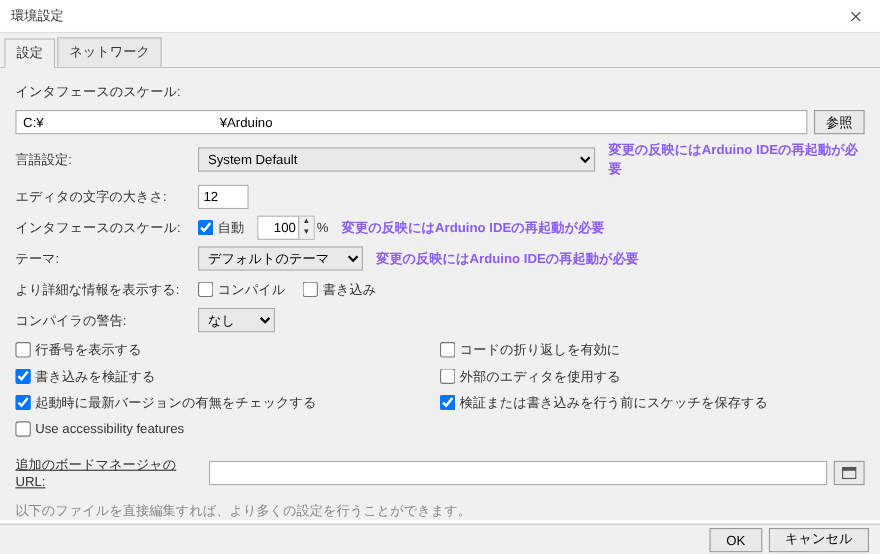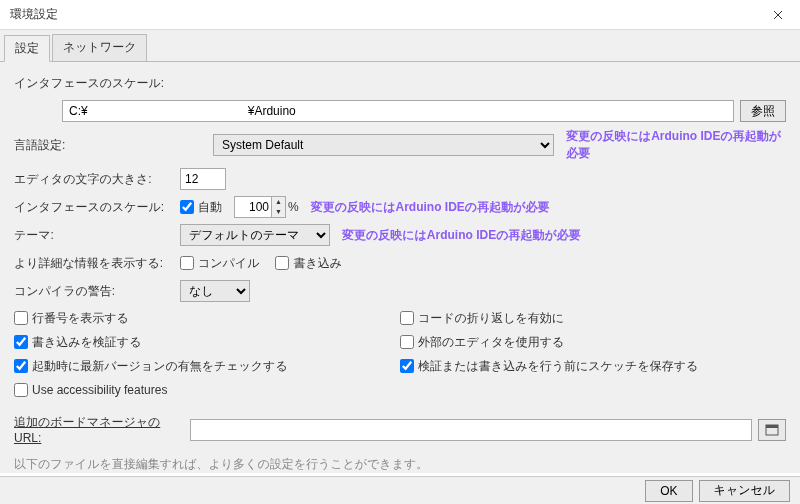--- a/index.html
+++ b/index.html
@@ -7,24 +7,24 @@
 .titlebar { height: 30px; display: flex; align-items: center; justify-content: space-between; padding: 0 0 0 10px; border-bottom: 1px solid #ddd; background: #fff; }
 .titlebar .title { font-size: 12px; }
 .titlebar .close { width: 45px; height: 30px; display: flex; align-items: center; justify-content: center; cursor: pointer; }
 .titlebar .close svg { width: 10px; height: 10px; }
 .tabs { display: flex; padding: 4px 8px 0 4px; background: #f0f0f0; border-bottom: 1px solid #bbb; }
 .tab { padding: 4px 10px; font-size: 12px; border: 1px solid #bbb; background: #e8e8e8; margin-right: 2px; border-bottom: none; cursor: pointer; }
 .tab.active { background: #f0f0f0; border-bottom: 1px solid #f0f0f0; position: relative; top: 1px; }
 .content { padding: 10px 14px 6px 14px; background: #f0f0f0; height: calc(504px - 30px - 27px - 36px); overflow: hidden; }
 .row { display: flex; align-items: center; margin-bottom: 6px; min-height: 22px; }
 .label { width: 166px; flex-shrink: 0; }
-.pathrow input[type=text] { flex: 1; height: 22px; border: 1px solid #aaa; padding: 2px 6px; font-family: inherit; font-size: 12px; background: #fff; margin-left: 48px; }
+.pathrow input[type=text] { flex: 1; height: 22px; border: 1px solid #aaa; padding: 2px 6px; font-family: inherit; font-size: 12px; background: #fff; }
 .btn { height: 22px; padding: 0 10px; border: 1px solid #999; background: #e9e9e9; margin-left: 6px; cursor: pointer; font-family: inherit; font-size: 12px; }
 select { height: 22px; border: 1px solid #aaa; background: #e9e9e9; font-family: inherit; font-size: 12px; padding: 0 4px; }
-.sel-lang { width: 370px; margin-left: 33px; }
+.sel-lang { width: 370px; }
 .sel-theme { width: 150px; }
 .sel-warn { width: 70px; }
 input.num { width: 46px; height: 22px; border: 1px solid #aaa; padding: 2px 4px; font-family: inherit; font-size: 12px; }
 .spinwrap { display: inline-flex; align-items: center; border: 1px solid #aaa; height: 22px; background: #fff; }
 .spinwrap input { border: none; width: 36px; text-align: right; padding: 0 2px; font-family: inherit; font-size: 12px; }
 .spinbtns { display: flex; flex-direction: column; width: 14px; }
 .spinbtns span { height: 10px; font-size: 7px; line-height: 10px; text-align: center; border-left: 1px solid #aaa; background: #eee; cursor: pointer; }
 .note { color: #8b5cf6; margin-left: 12px; font-weight: bold; }
 .cb { display: inline-flex; align-items: center; gap: 4px; }
 .cb input { width: 14px; height: 14px; }

